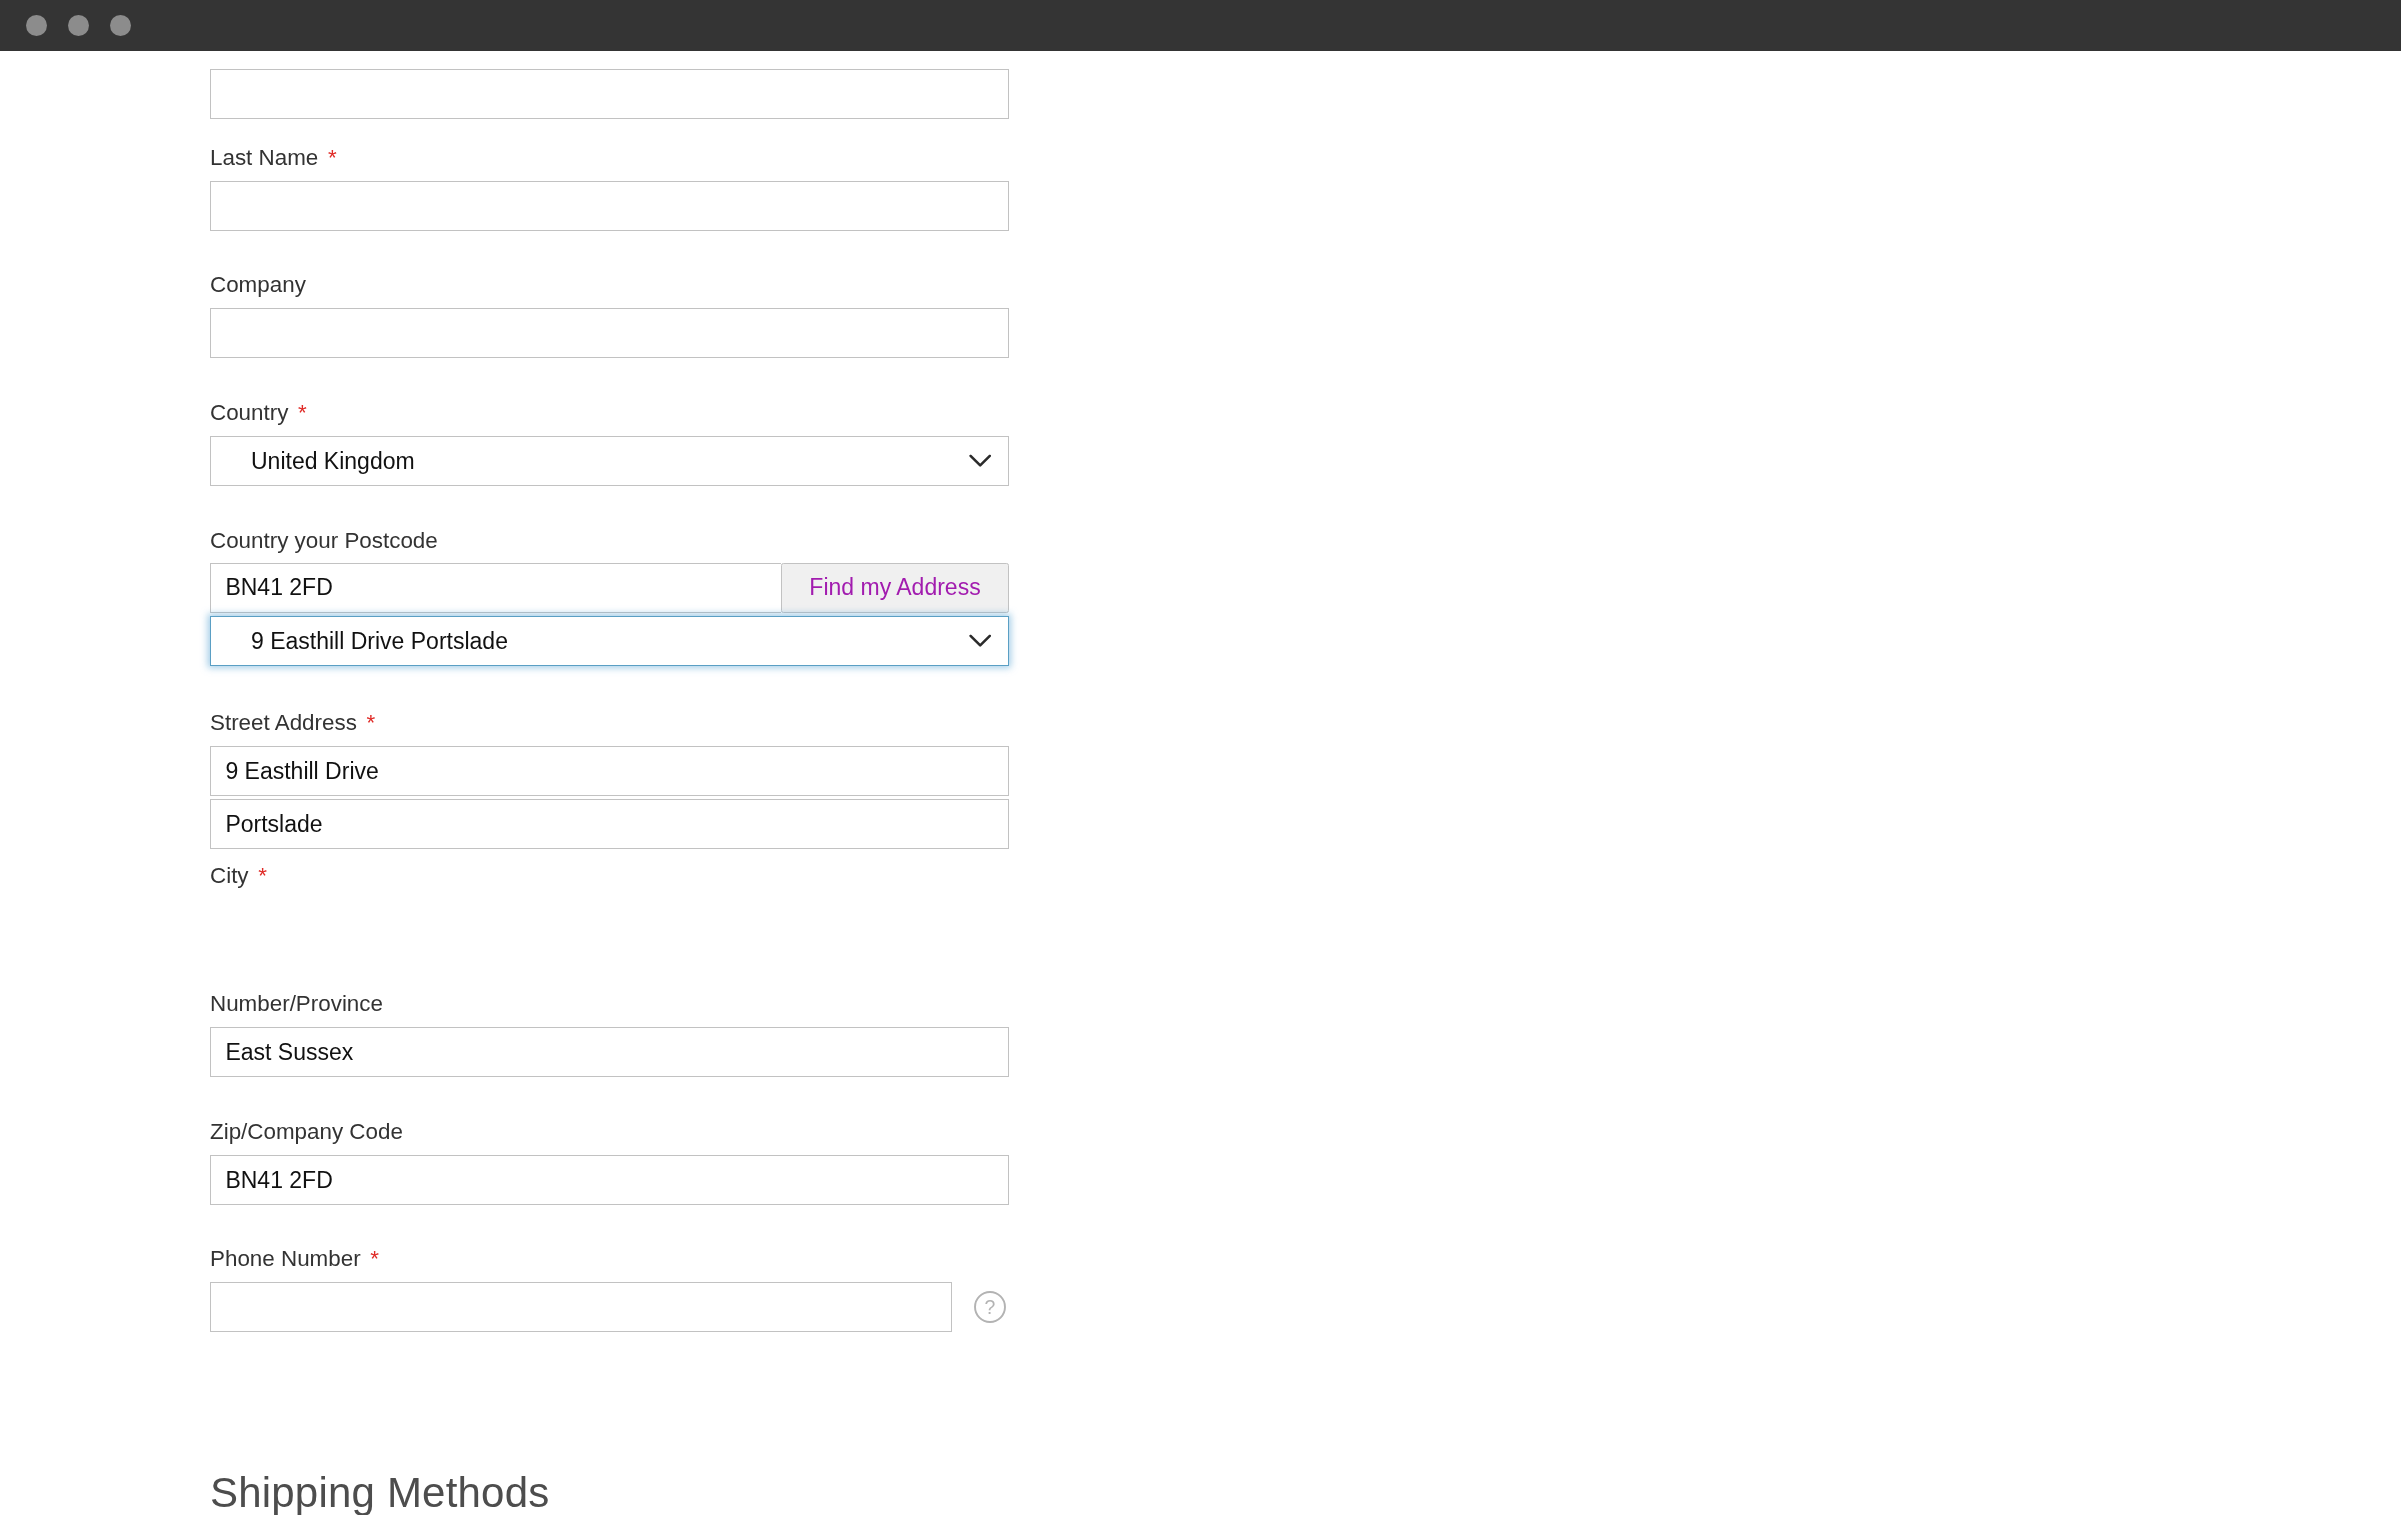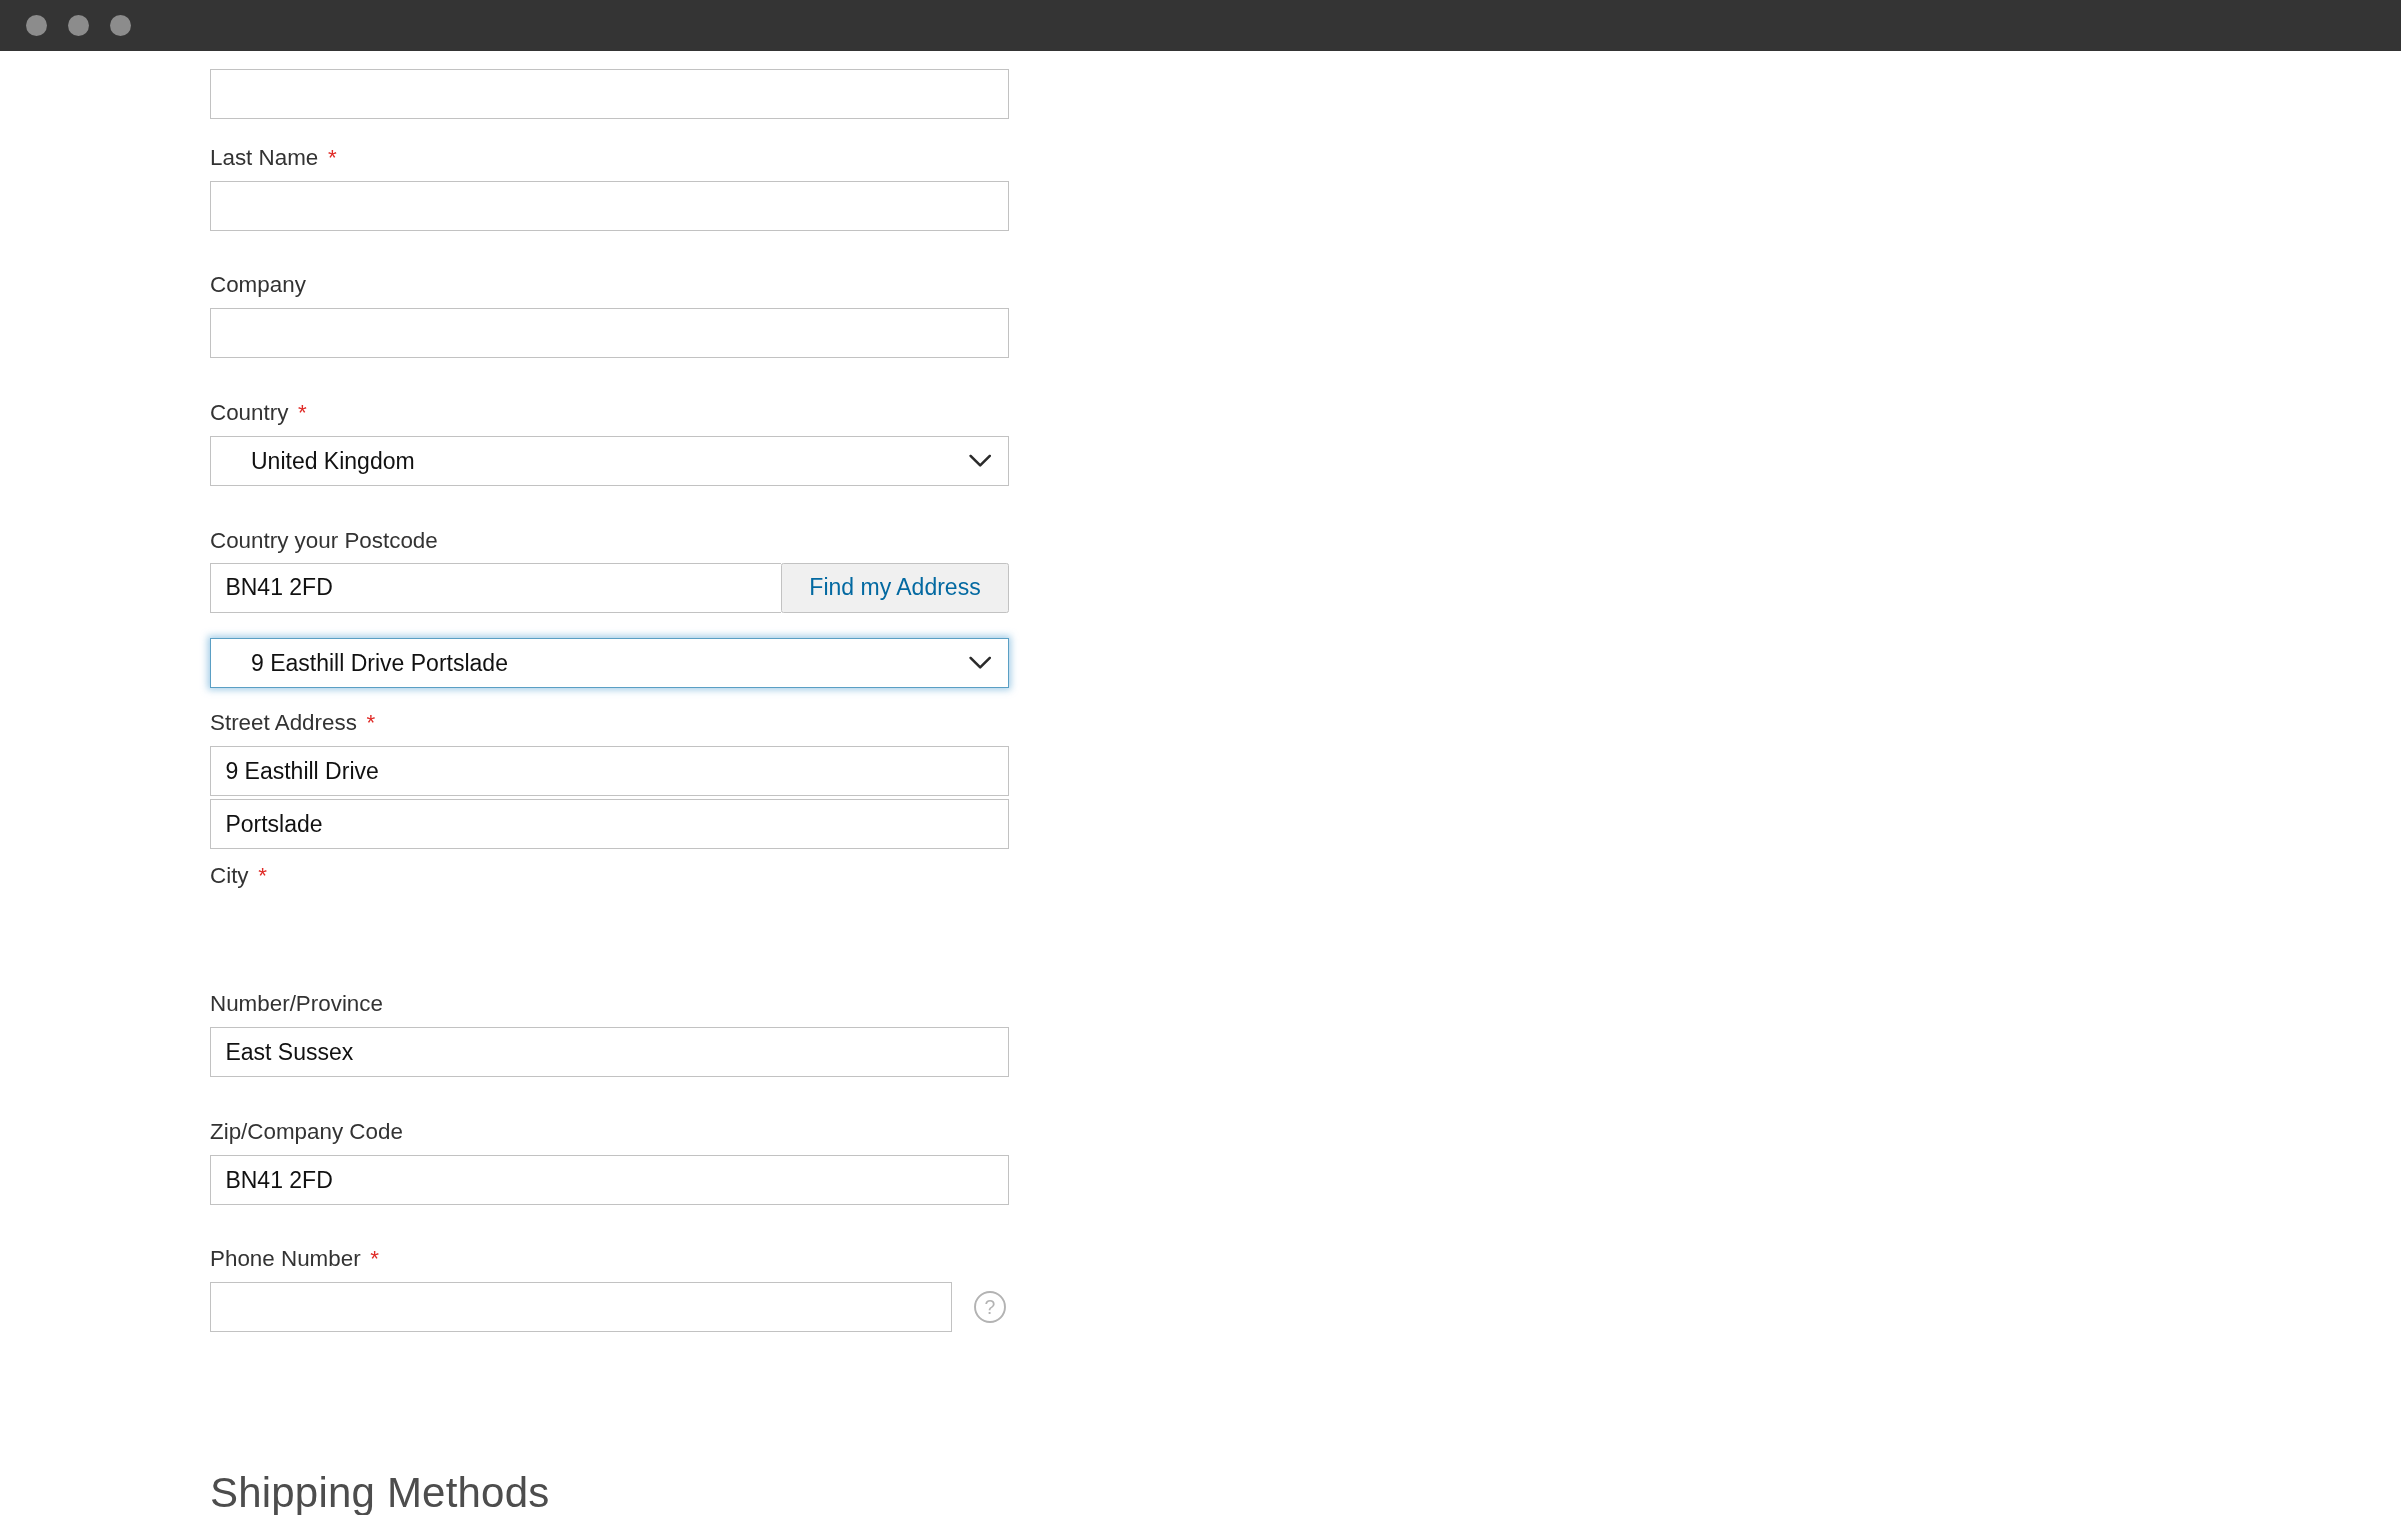--- a/index.html
+++ b/index.html
@@ -115,21 +115,21 @@
     width: 571px;
     border-right: none;
   }
   .findbtn {
     width: 228px;
     height: 50px;
     background: #f0f0f0;
     border: 1.6px solid #c2c2c2;
     font-family: "Liberation Sans", sans-serif;
     font-size: 23px;
-    color: #0369a1;
+    color: #a21caf;
     cursor: pointer;
     line-height: 47px;
     text-align: center;
     border-radius: 2.4px;
   }
 
   
   .phonerow {
     display: flex;
     align-items: center;
@@ -194,21 +194,21 @@
     </div>
 
     <div class="field" style="top:476px;">
       <label class="lbl"><span>Country your Postcode</span></label>
       <div class="pcrow" style="margin-top:8.8px;">
         <input class="ctrl" type="text" value="BN41 2FD" style="">
         <button class="findbtn">Find my Address</button>
       </div>
     </div>
 
-    <div class="field" style="top:587px;">
+    <div class="field" style="top:565px;">
       <div class="select focused">
         <input class="ctrl" type="text" readonly="" value="9 Easthill Drive Portslade" style="">
         <span class="chev">
           <svg viewBox="0 0 28 17">
               <polyline points="2,2 14,14 26,2" fill="none" stroke="#2b2b2b" stroke-width="3.2" stroke-linecap="round" stroke-linejoin="round"></polyline>
             </svg>
         </span>
       </div>
     </div>
 

